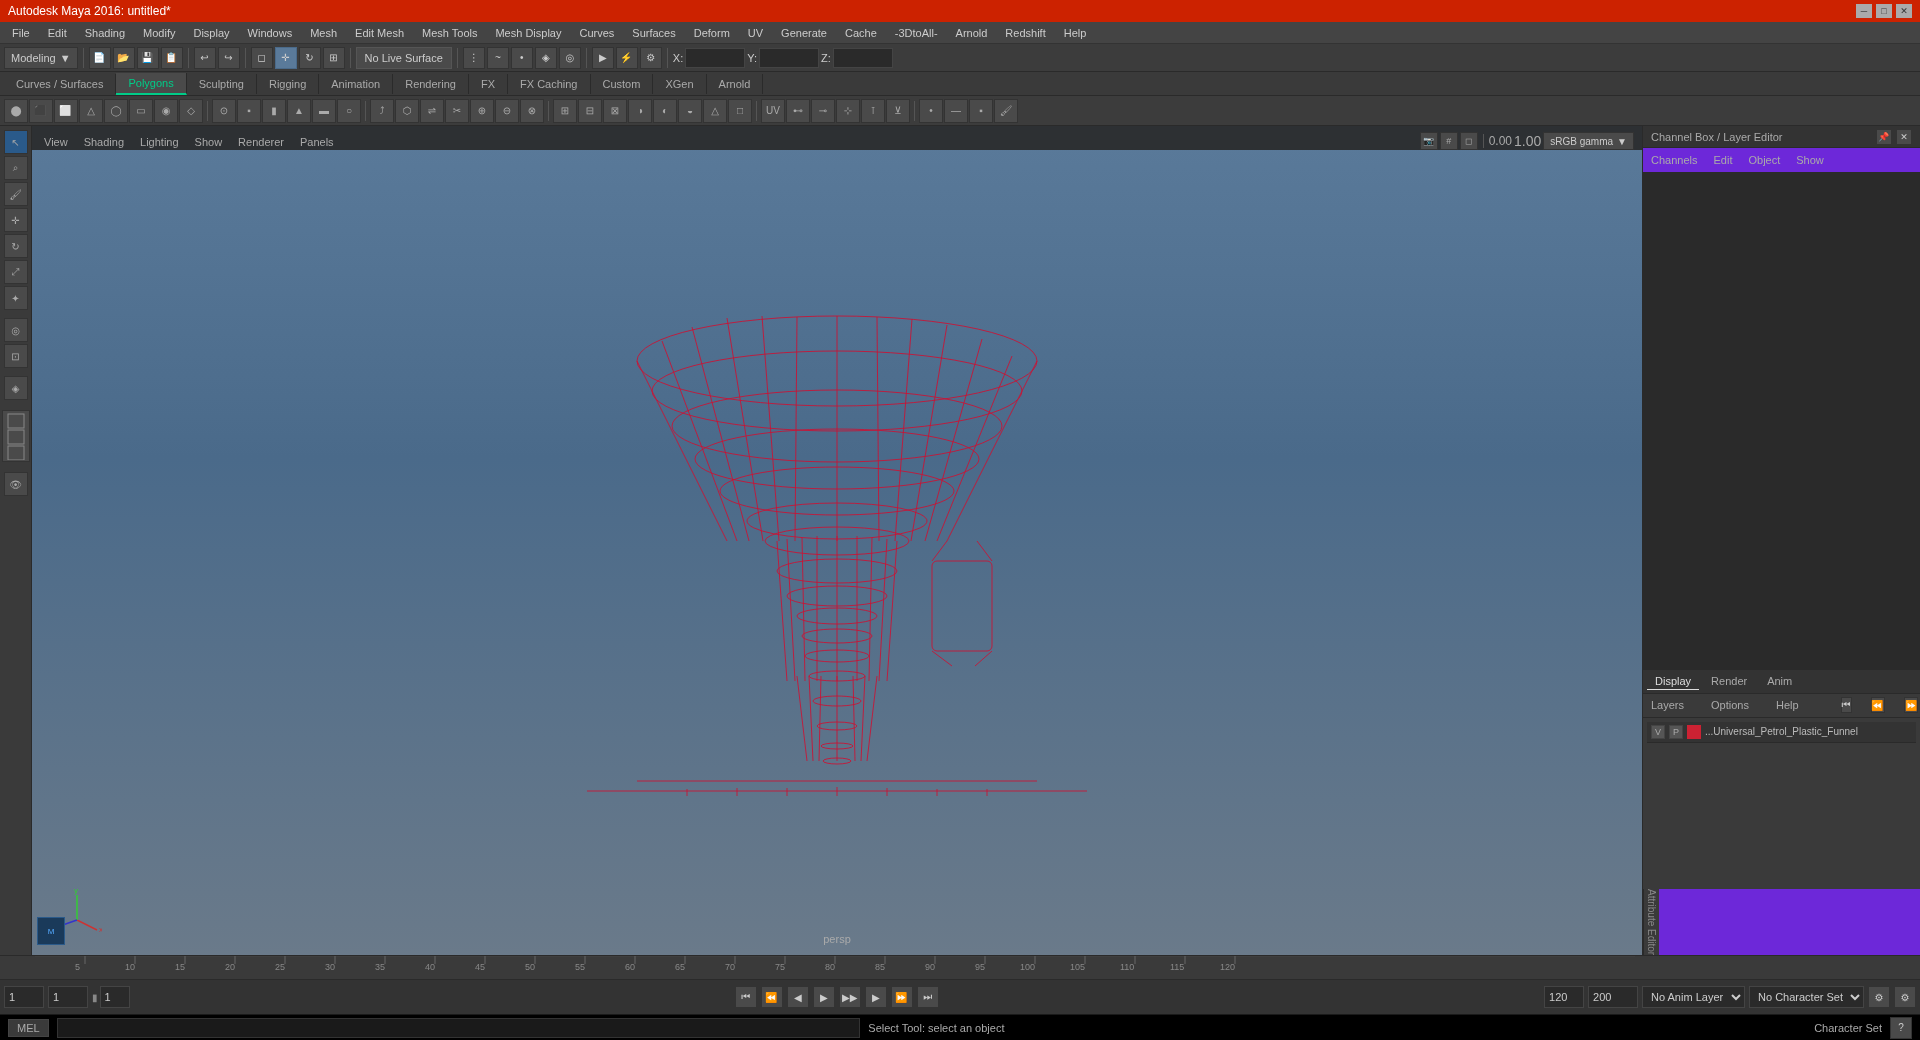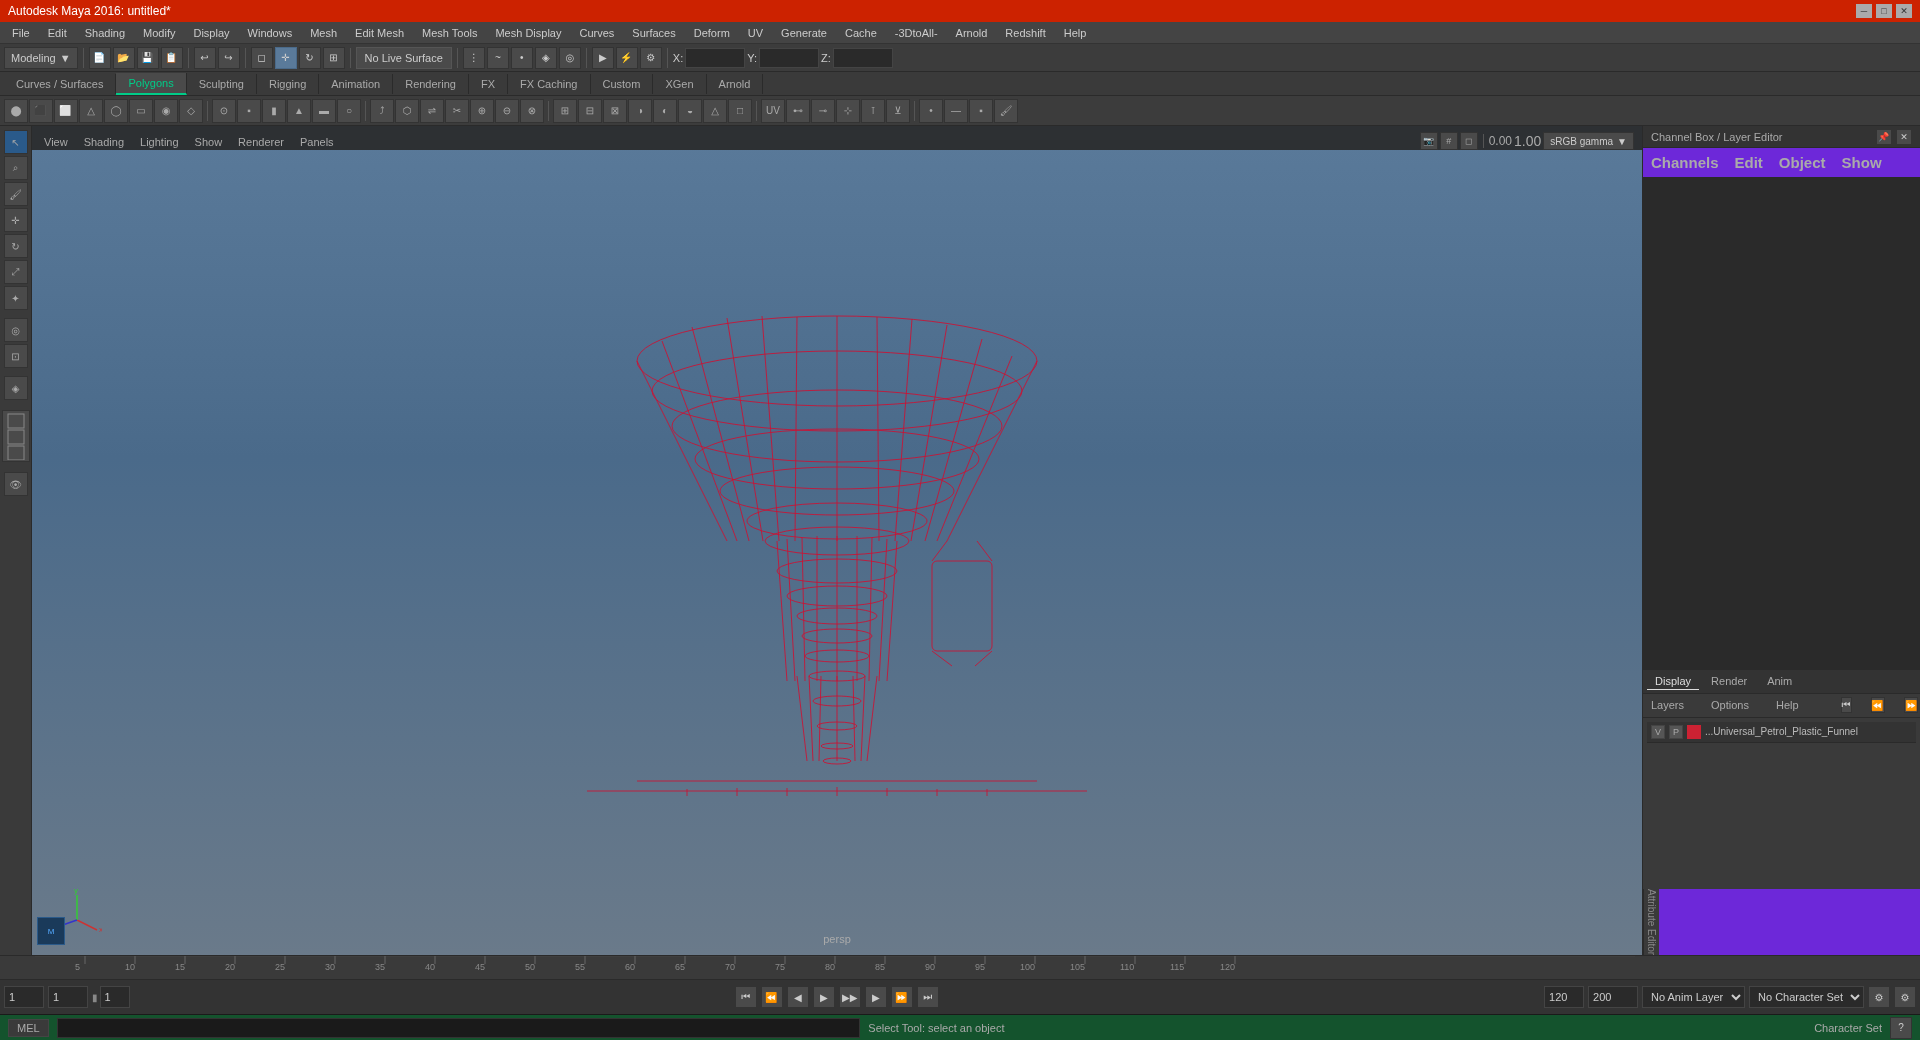--- a/index.html
+++ b/index.html
@@ -311,25 +311,24 @@
       font-size: 11px;
       color: #aaa;
     }
     #channel-box-tabs {
       display: flex;
       padding: 4px;
       gap: 8px;
       border-bottom: 1px solid #2a2a2a;
     }
     .cb-tab {
-      font-size: 15px;
+      font-size: 11px;
       color: #aaa;
       cursor: pointer;
       padding: 2px 4px;
-      font-weight: bold;
     }
     #channel-box-content {
       flex: 1;
       background: #2a2a2a;
     }
 
     
     #layer-editor {
       height: 220px;
       background: #3a3a3a;
@@ -454,21 +453,21 @@
       border: 1px solid #444;
       color: #ccc;
       font-size: 11px;
       padding: 0 4px;
       min-width: 100px;
     }
 
     
     #status-bar {
       height: 26px;
-      background: #14532d;
+      background: #000000;
       display: flex;
       align-items: center;
       padding: 0 8px;
       gap: 8px;
       border-top: 1px solid #1a1a1a;
     }
     .status-text {
       font-size: 11px;
       color: #aaa;
     }

